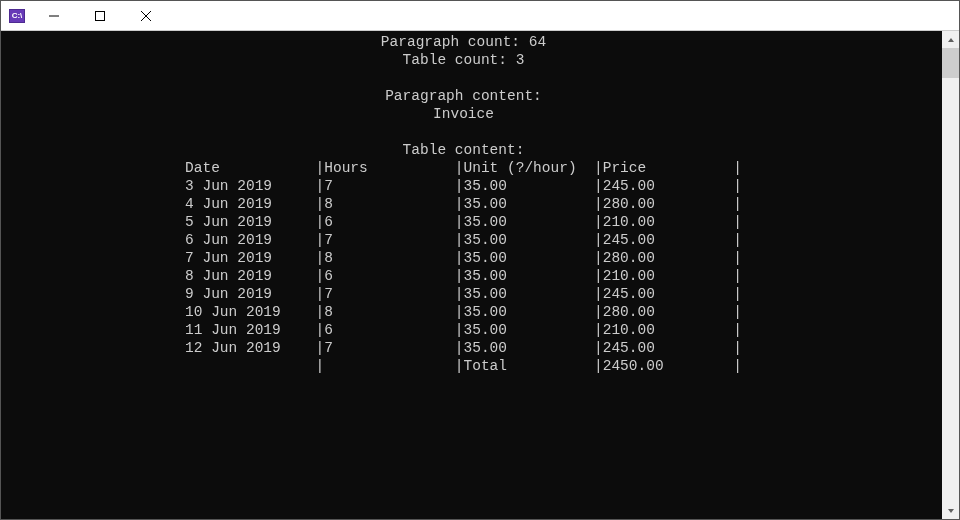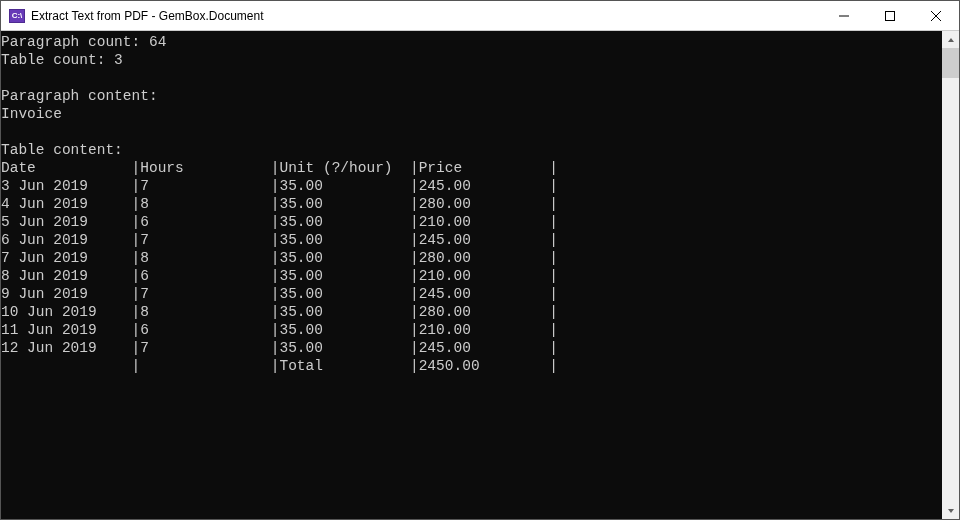--- a/index.html
+++ b/index.html
@@ -7,36 +7,35 @@
   .window { width: 960px; height: 520px; border: 1px solid #555; display: flex; flex-direction: column; background: #fff; }
   .titlebar { height: 30px; background: #fff; display: flex; align-items: center; border-bottom: 1px solid #ccc; }
   .titlebar-icon { width: 16px; height: 14px; margin: 0 6px 0 8px; background: #673ab7; border: 1px solid #4e2a91; position: relative; display: flex; align-items: center; justify-content: center; }
   .titlebar-icon-text { color: #fff; font-size: 8px; font-weight: bold; line-height: 1; font-family: Arial, sans-serif; }
   .titlebar-text { font-size: 12px; color: #000; flex: 1; }
   .titlebar-buttons { display: flex; height: 100%; }
   .titlebar-btn { width: 46px; height: 100%; display: flex; align-items: center; justify-content: center; background: #fff; }
   .titlebar-btn svg { width: 10px; height: 10px; }
   .titlebar-btn.close svg { width: 10px; height: 10px; }
   .client { flex: 1; display: flex; background: #000; }
-  .console { flex: 1; background: #0c0c0c; color: #ccc; font-family: Consolas, "Courier New", monospace; font-size: 14.5px; line-height: 18px; padding: 2px 16px 0 0; white-space: pre; overflow: hidden; }
+  .console { flex: 1; background: #0c0c0c; color: #ccc; font-family: Consolas, "Courier New", monospace; font-size: 14.5px; line-height: 18px; padding: 2px 16px 0 0; white-space: pre; overflow: hidden; text-align: center; }
   .scrollbar { width: 17px; background: #f0f0f0; position: relative; }
   .scroll-up, .scroll-down { width: 17px; height: 17px; display: flex; align-items: center; justify-content: center; position: absolute; left: 0; }
   .scroll-up { top: 0; }
   .scroll-down { bottom: 0; }
   .scroll-thumb { position: absolute; left: 0; top: 17px; width: 17px; height: 30px; background: #cdcdcd; }
 </style>
 </head>
 <body>
 
 <div class="window">
   <div class="titlebar">
     <div class="titlebar-icon">
       <span class="titlebar-icon-text">C:\</span>
     </div>
-    <div class="titlebar-text">Extract Text from PDF - GemBox.Document</div>
     <div class="titlebar-buttons">
       <div class="titlebar-btn">
         <svg viewBox="0 0 10 10">
             <line x1="0" y1="5" x2="10" y2="5" stroke="#000" stroke-width="1"></line>
           </svg>
       </div>
       <div class="titlebar-btn">
         <svg viewBox="0 0 10 10">
             <rect x="0.5" y="0.5" width="9" height="9" fill="none" stroke="#000" stroke-width="1"></rect>
           </svg>

